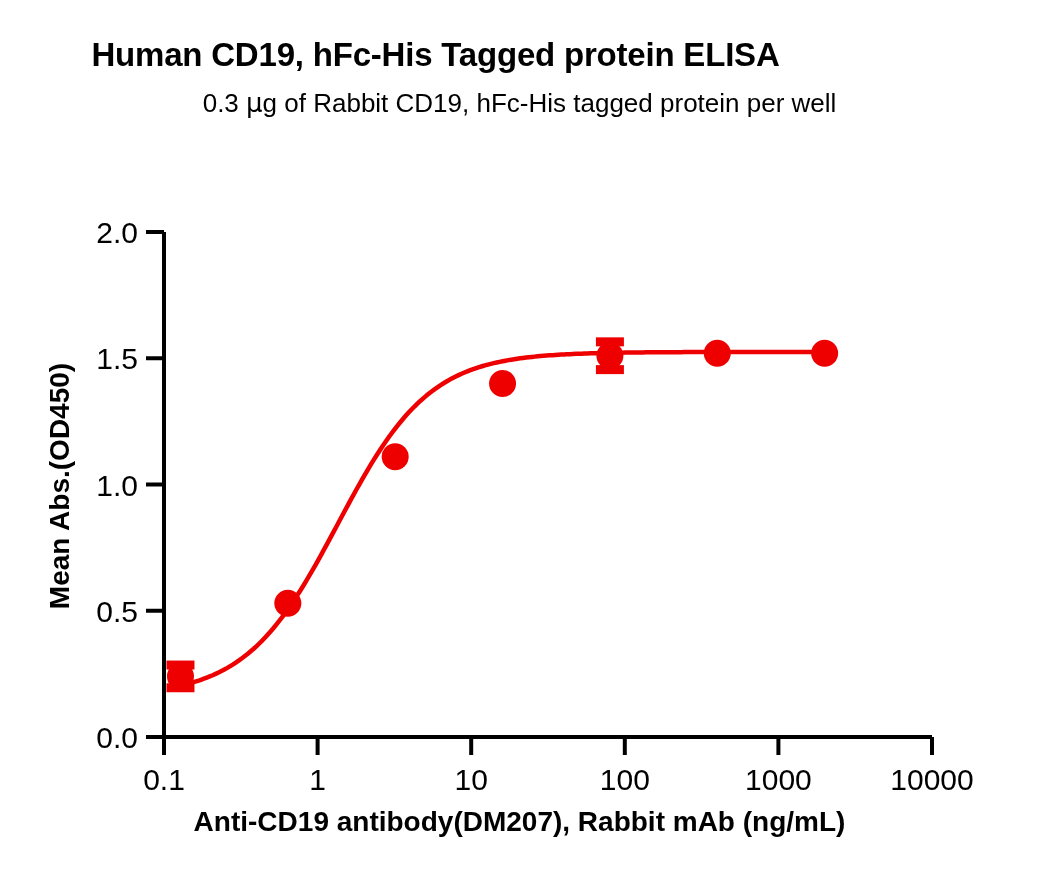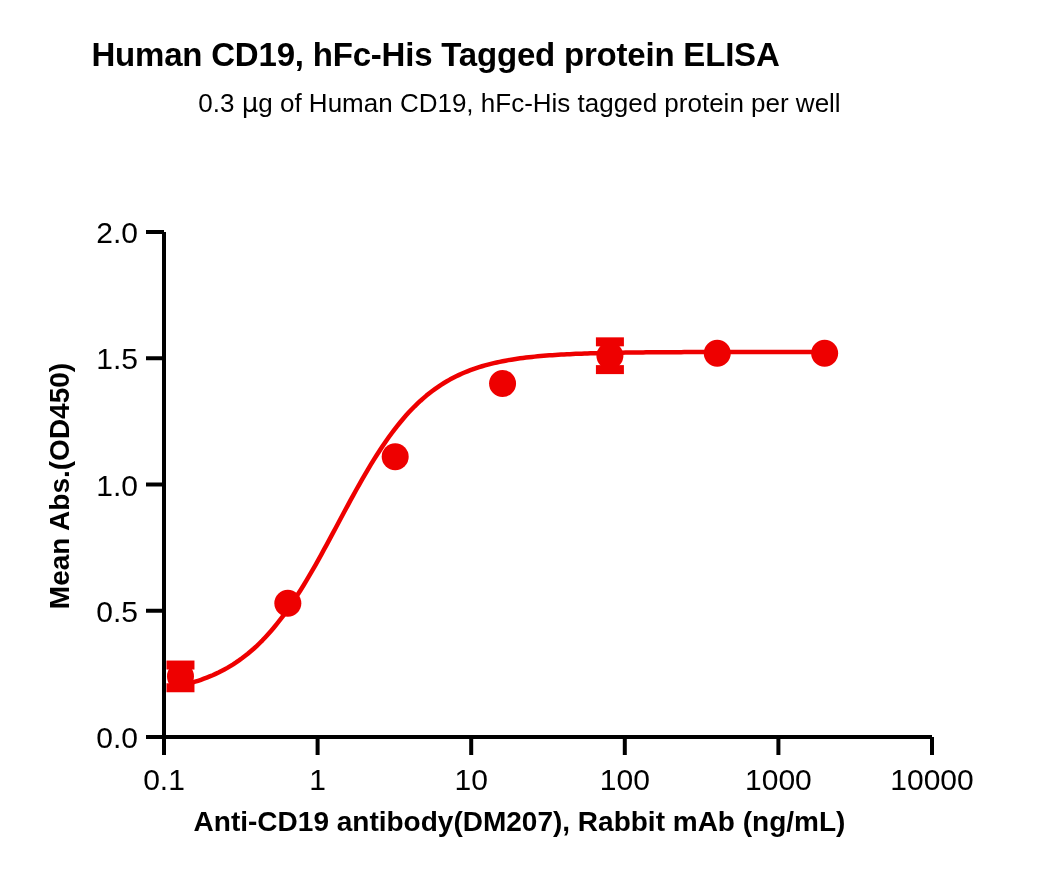--- a/index.html
+++ b/index.html
@@ -79,21 +79,21 @@
     fill: #000000;
   }
 </style>
 </head>
 <body>
 
 <div id="figure">
 
   <div class="title">Human CD19, hFc-His Tagged protein ELISA</div>
 
-  <div class="subtitle"><span>0.3 </span><span class="mu">μ</span><span>g of Human CD19, hFc-His tagged protein per well</span></div>
+  <div class="subtitle"><span>0.3 </span><span class="mu">μ</span><span>g of Rabbit CD19, hFc-His tagged protein per well</span></div>
 
   <svg id="plot-svg" width="1039" height="886">
     <g id="axes-group">
       <line id="y-axis-line" x1="164" y1="232" x2="164" y2="737" stroke="#000" stroke-width="4"></line>
       <line id="x-axis-line" x1="164" y1="737" x2="932" y2="737" stroke="#000" stroke-width="4"></line>
     </g>
     <g id="y-ticks">
         <line x1="164" y1="737" x2="146" y2="737" stroke="#000" stroke-width="4"></line>
         <text x="138" y="748" text-anchor="end" class="tick-text">0.0</text>
         <line x1="164" y1="610.75" x2="146" y2="610.75" stroke="#000" stroke-width="4"></line>

